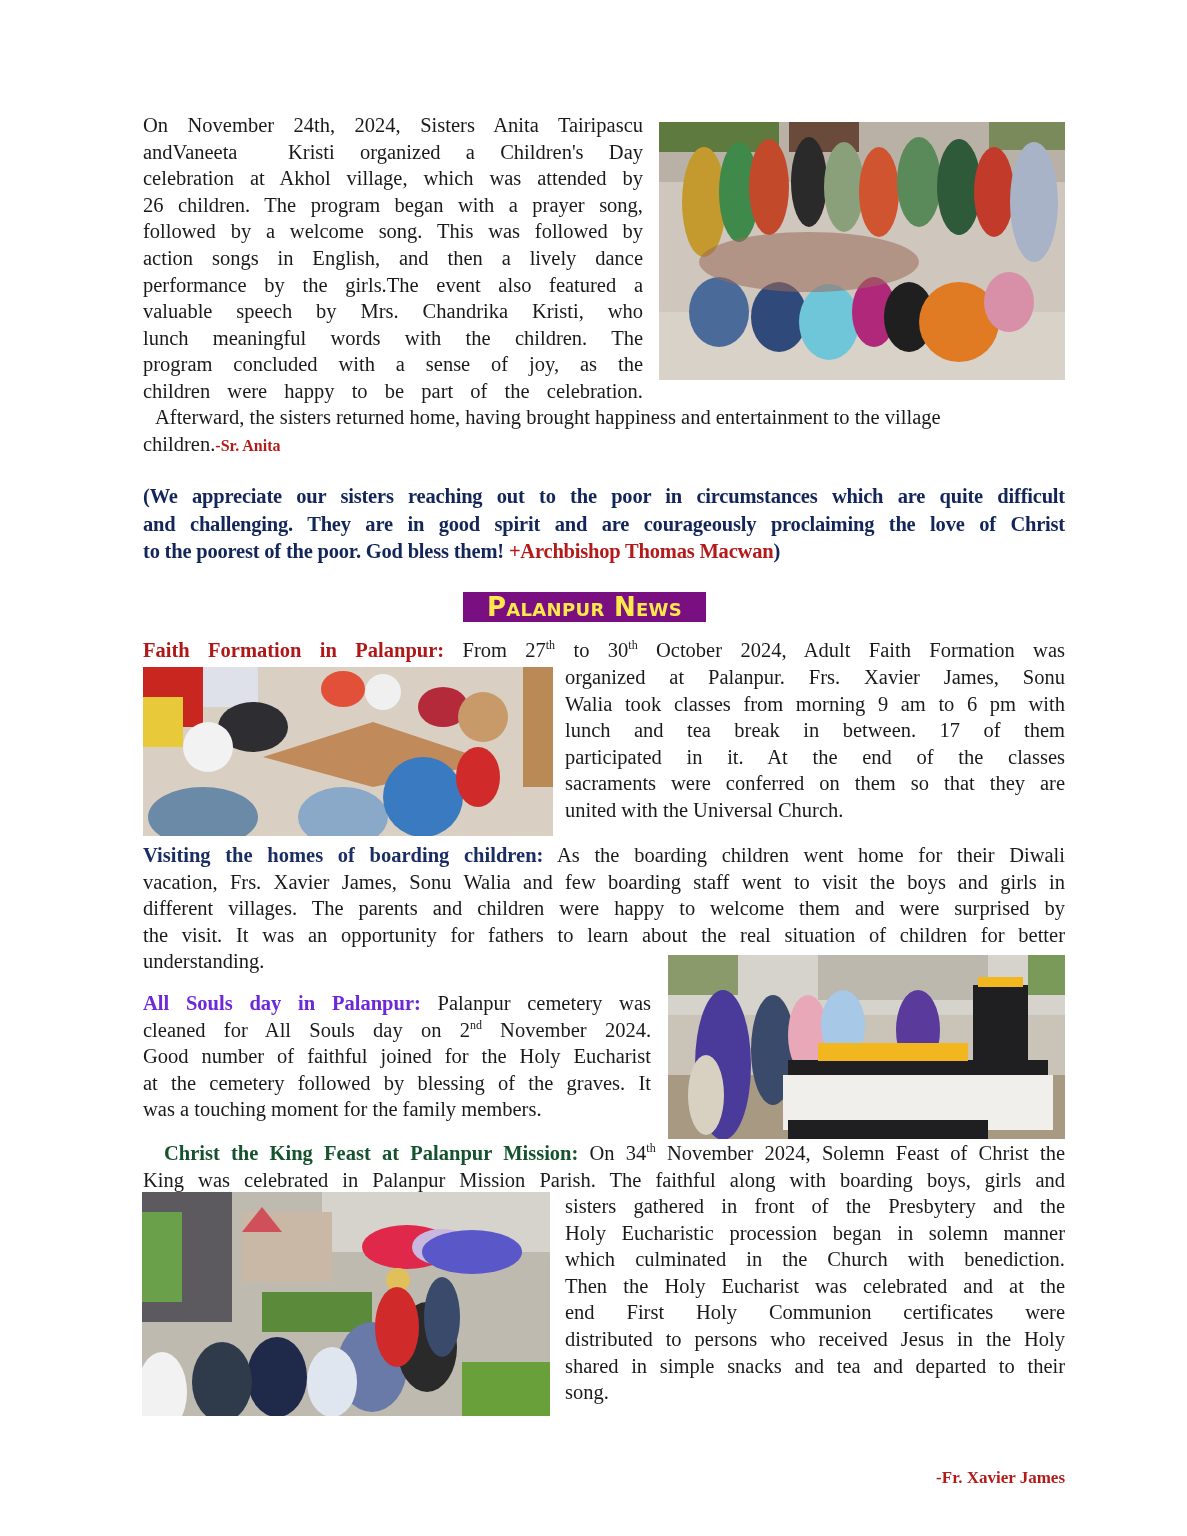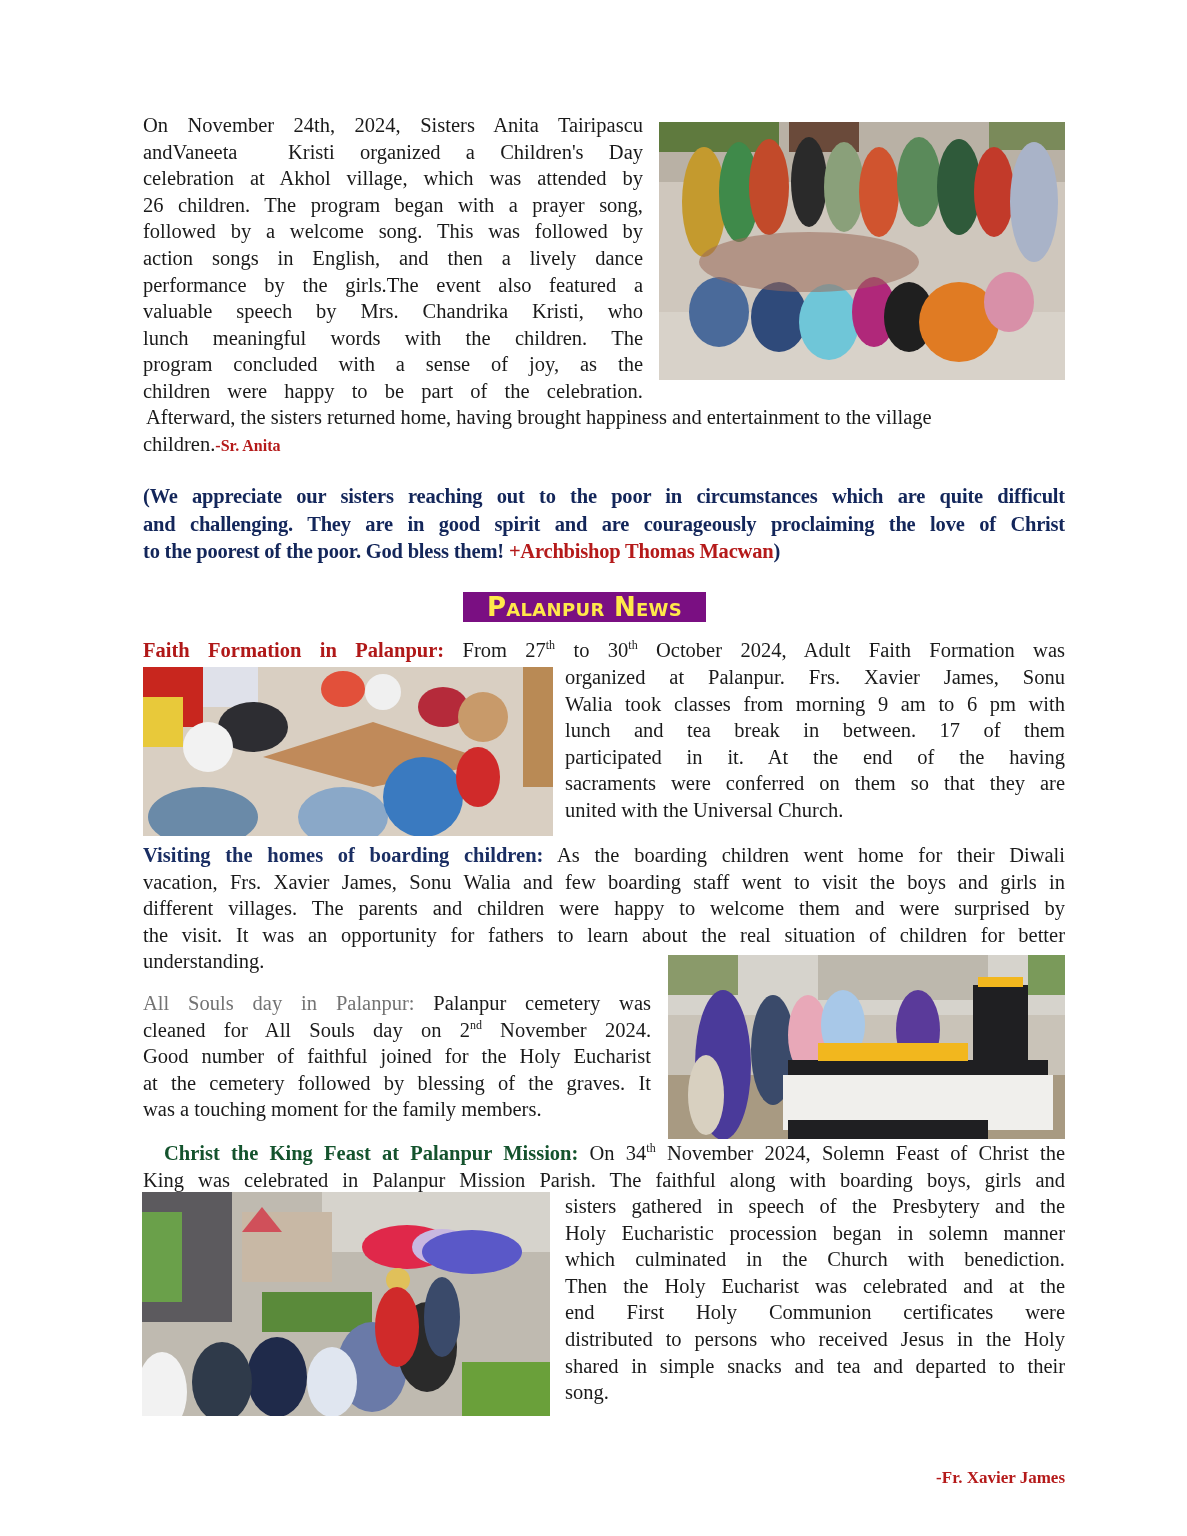--- a/index.html
+++ b/index.html
@@ -4,21 +4,21 @@
   <style>
     html, body { margin: 0; padding: 0; background: #ffffff; }
     body { width: 1187px; height: 1536px; position: relative; overflow: hidden;
       font-family: "Liberation Serif", "DejaVu Serif", serif; color: #1a1a1a; }
     .abs { position: absolute; }
     .p { font-size: 20.5px; line-height: 26.6px; text-align: justify; margin: 0; }
     .photo { position: absolute; overflow: hidden; }
     .photo svg { width: 100%; height: 100%; display: block; }
     .head-red { color: #b01818; font-weight: bold; }
     .head-navy { color: #1a2e63; font-weight: bold; }
-    .head-purple { color: #737373; font-weight: normal; }
+    .head-purple { color: #6d28d9; font-weight: bold; }
     .head-bright-red { color: #14532d; font-weight: bold; margin-left: 21px; }
     .quote { color: #13265a; font-weight: bold; font-size: 20.5px; line-height: 27.5px; letter-spacing: -0.2px; }
     .quote .sig { color: #b51a1a; }
     .sig-red { color: #b51a1a; font-weight: bold; font-size: 16px; }
     .banner { position: absolute; left: 463px; top: 592px; width: 243px; height: 30px; background: #7a0f82;
       color: #ffe84a; font-family: "DejaVu Sans", sans-serif; font-weight: bold; font-variant: small-caps;
       font-size: 26px; line-height: 30px; text-align: center; letter-spacing: 0.3px; }
     sup { font-size: 12px; line-height: 0; }
   </style>
 </head>
@@ -60,21 +60,21 @@
     <ellipse cx="120" cy="195" rx="28" ry="35" fill="#2f4a7a"></ellipse>
     <ellipse cx="170" cy="200" rx="30" ry="38" fill="#6fc6d8"></ellipse>
     <ellipse cx="215" cy="190" rx="22" ry="35" fill="#b0287a"></ellipse>
     <ellipse cx="250" cy="195" rx="25" ry="35" fill="#1f1f1f"></ellipse>
     <ellipse cx="300" cy="200" rx="40" ry="40" fill="#e07b23"></ellipse>
     <ellipse cx="350" cy="180" rx="25" ry="30" fill="#d890a8"></ellipse>
     <ellipse cx="150" cy="140" rx="110" ry="30" fill="#9a6a5a" opacity="0.55"></ellipse>
   </svg>
 </div>
 
-<p class="p abs" style="left:146px; top:404px; width:920px; text-align-last:left;">Afterward, the sisters returned home, having brought happiness and entertainment to the village</p>
+<p class="p abs" style="left:155px; top:404px; width:920px; text-align-last:left;">Afterward, the sisters returned home, having brought happiness and entertainment to the village</p>
 <p class="p abs" style="left:143px; top:431px; width:400px; text-align:left;">
   <span>children.</span><span class="sig-red">-Sr. Anita</span>
 </p>
 
 <div class="abs quote" style="left:143px; top:483px; width:922px;">
   <div style="text-align:justify; text-align-last:justify;">(We appreciate our sisters reaching out to the poor in circumstances which are quite difficult</div>
   <div style="text-align:justify; text-align-last:justify;">and challenging. They are in good spirit and are courageously proclaiming the love of Christ</div>
   <div>
     <span>to the poorest of the poor. God bless them! </span><span class="sig">+Archbishop Thomas Macwan</span><span>)</span>
   </div>
@@ -104,21 +104,21 @@
     <ellipse cx="200" cy="150" rx="45" ry="30" fill="#8aa8c8"></ellipse>
     <ellipse cx="280" cy="130" rx="40" ry="40" fill="#3a7ac0"></ellipse>
     <ellipse cx="335" cy="110" rx="22" ry="30" fill="#d02a2a"></ellipse>
   </svg>
 </div>
 
 <div class="abs" style="left:565px; top:664px; width:500px;">
   <p class="p" style="text-align-last:justify;">organized at Palanpur. Frs. Xavier James, Sonu</p>
   <p class="p" style="text-align-last:justify;">Walia took classes from morning 9 am to 6 pm with</p>
   <p class="p" style="text-align-last:justify; word-spacing:10px;">lunch and tea break in between. 17 of them</p>
-  <p class="p" style="text-align-last:justify;">participated in it. At the end of the having</p>
+  <p class="p" style="text-align-last:justify;">participated in it. At the end of the classes</p>
   <p class="p" style="text-align-last:justify;">sacraments were conferred on them so that they are</p>
   <p class="p" style="text-align-last:left;">united with the Universal Church.</p>
 </div>
 
 <div class="abs" style="left:143px; top:842px; width:922px;">
   <p class="p" style="text-align-last:justify;">
     <span class="head-navy">Visiting the homes of boarding children:</span><span> As the boarding children went home for their Diwali</span>
   </p>
   <p class="p" style="text-align-last:justify;">vacation, Frs. Xavier James, Sonu Walia and few boarding staff went to visit the boys and girls in</p>
   <p class="p" style="text-align-last:justify;">different villages. The parents and children were happy to welcome them and were surprised by</p>
@@ -187,21 +187,21 @@
     <ellipse cx="230" cy="175" rx="35" ry="45" fill="#6a7aa8"></ellipse>
     <ellipse cx="285" cy="155" rx="30" ry="45" fill="#2a2a2a"></ellipse>
     <ellipse cx="255" cy="135" rx="22" ry="40" fill="#d02a2a"></ellipse>
     <ellipse cx="300" cy="125" rx="18" ry="40" fill="#3a4a6a"></ellipse>
     <ellipse cx="190" cy="190" rx="25" ry="35" fill="#e0e6f0"></ellipse>
     <ellipse cx="20" cy="200" rx="25" ry="40" fill="#f2f2f2"></ellipse>
   </svg>
 </div>
 
 <div class="abs" style="left:565px; top:1193px; width:500px;">
-  <p class="p" style="text-align-last:justify;">sisters gathered in speech of the Presbytery and the</p>
+  <p class="p" style="text-align-last:justify;">sisters gathered in front of the Presbytery and the</p>
   <p class="p" style="text-align-last:justify;">Holy Eucharistic procession began in solemn manner</p>
   <p class="p" style="text-align-last:justify;">which culminated in the Church with benediction.</p>
   <p class="p" style="text-align-last:justify;">Then the Holy Eucharist was celebrated and at the</p>
   <p class="p" style="text-align-last:justify;">end First Holy Communion certificates were</p>
   <p class="p" style="text-align-last:justify;">distributed to persons who received Jesus in the Holy</p>
   <p class="p" style="text-align-last:justify;">shared in simple snacks and tea and departed to their</p>
   <p class="p" style="text-align-last:left;">song.</p>
 </div>
 
 <div class="abs sig-red" style="right:122px; top:1468px; font-size:17px; text-align:right;">-Fr. Xavier James</div>

